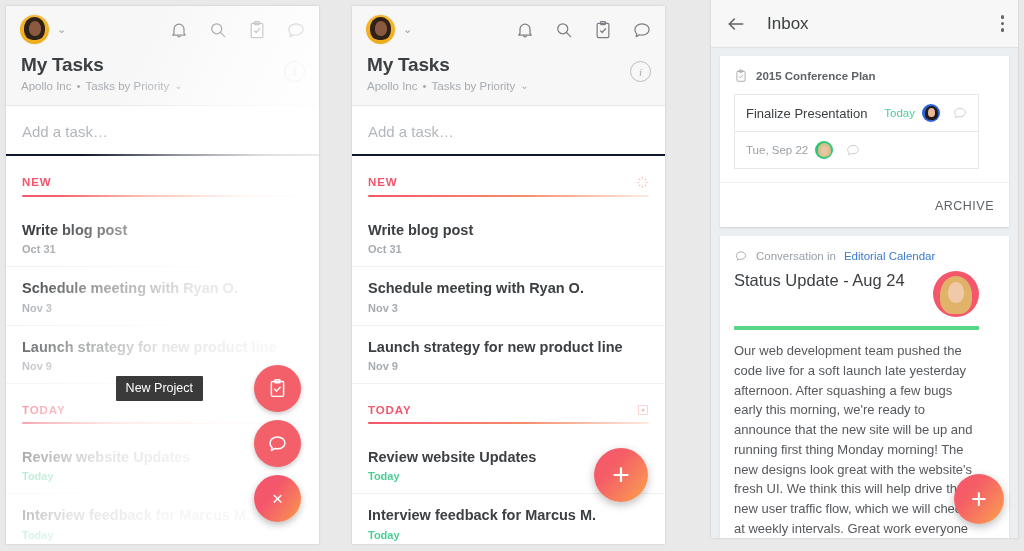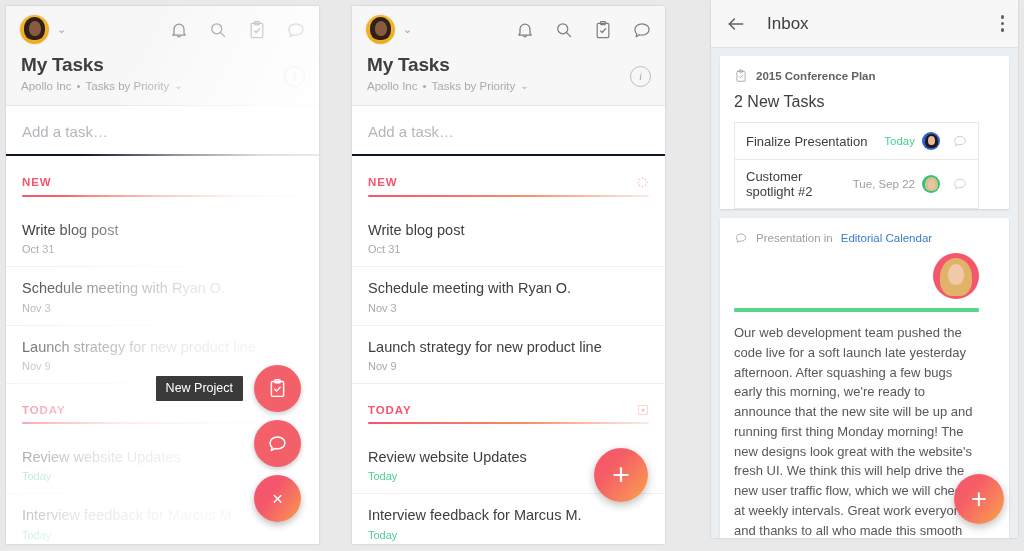--- a/index.html
+++ b/index.html
@@ -69,21 +69,21 @@
   .ic { width: 20px; height: 20px; display:block; }
   .ic path, .ic circle, .ic line, .ic rect, .ic polyline {
     stroke: #7b7f84; stroke-width: 1.5; fill: none;
     stroke-linecap: round; stroke-linejoin: round;
   }
 
   
   .titleblock {
     background:#f7f7f7;
     padding: 2px 14px 13px 15px;
-    display:flex; align-items:center;
+    display:flex; align-items:flex-start;
     border-bottom: 1px solid #e6e6e6;
   }
   .titleblock .tcol { flex:1; }
   .page-title {
     font-size: 19px; font-weight: bold; color:#3c4043;
     letter-spacing: -0.2px; line-height: 1.1;
   }
   .page-sub {
     margin-top: 4px; font-size: 11.5px; color:#a6abb0;
     display:flex; align-items:center; gap:5px;
@@ -123,20 +123,21 @@
   .spinner-ic { width:13px; height:13px; opacity:0.35; }
   .spinner-ic line { stroke:#f0685f; stroke-width:2.2; }
   .cal-ic { width:12px; height:12px; opacity:0.42; }
   .cal-ic rect { stroke:#f0685f; stroke-width:1.4; fill:none; }
   .cal-ic circle { stroke:none; fill:#f0685f; }
 
   
   .task {
     padding: 13px 16px 11px 16px;
     border-bottom: 1px solid #f0f0f0;
+    font-weight: bold;
   }
   .task-name { font-size: 14.5px; color:#3c4043; line-height:1.2; }
   .task-date { margin-top: 4px; font-size: 11px; color:#a6abb0; }
   .task-date.today { color:#4ccd96; }
 
   
   .scrim {
     position:absolute; inset:0; pointer-events:none;
     background: linear-gradient(118deg,
       rgba(255,255,255,0) 0%,
@@ -145,20 +146,21 @@
       rgba(255,255,255,0.86) 56%,
       rgba(255,255,255,0.95) 72%,
       rgba(255,255,255,0.97) 100%);
   }
 
   
   .dial { position:absolute; right:18px; bottom:14px; width:200px; z-index:5; }
   .dial-row {
     display:flex; align-items:center; justify-content:flex-end;
     margin-bottom: 8px;
+    gap: 40px;
   }
   .dial-label {
     background:#3a3a3a; color:#ffffff;
     font-size: 12.5px; padding: 5px 10px 6px 10px;
     margin-right: 11px; white-space:nowrap;
     border-radius: 1px;
   }
   .mini-fab {
     width: 47px; height: 47px; border-radius:50%;
     background:#f4606a;
@@ -525,54 +527,56 @@
     <div class="card">
       <div class="card-pad">
         <div class="proj-line">
           <svg class="clip-ic" viewBox="0 0 24 24">
               <rect x="5" y="4" width="14" height="17" rx="1.5"></rect>
               <rect x="9" y="2" width="6" height="3.5" rx="1"></rect>
               <polyline points="9,13 11,15 15,10.5"></polyline>
             </svg>
           <span>2015 Conference Plan</span>
         </div>
-        <div class="newtasks-h">2 New Tasks</div>
 
         <div class="tasktable">
           <div class="tt-row">
             <div class="tt-name">Finalize Presentation</div>
             <div class="tt-date today">Today</div>
             <div class="tt-av blue"></div>
             <svg class="bubble-ic" viewBox="0 0 24 24">
                 <path d="M12 5c4.4 0 8 2.8 8 6.3s-3.6 6.3-8 6.3c-.9 0-1.8-.12-2.6-.35L5.5 19.2l.7-3C4.8 15 4 13.3 4 11.3 4 7.8 7.6 5 12 5z"></path>
               </svg>
           </div>
           <div class="tt-row">
-            <div class="tt-name">Customer spotlight #2</div>
             <div class="tt-date">Tue, Sep 22</div>
             <div class="tt-av green"></div>
             <svg class="bubble-ic" viewBox="0 0 24 24">
                 <path d="M12 5c4.4 0 8 2.8 8 6.3s-3.6 6.3-8 6.3c-.9 0-1.8-.12-2.6-.35L5.5 19.2l.7-3C4.8 15 4 13.3 4 11.3 4 7.8 7.6 5 12 5z"></path>
               </svg>
           </div>
         </div>
       </div>
+      <div class="archive-row">
+        <span class="archive-label">ARCHIVE</span>
+      </div>
     </div>
 
     <div class="card">
       <div class="card-pad">
         <div class="conv-line">
           <svg class="conv-ic" viewBox="0 0 24 24">
               <path d="M12 5c4.4 0 8 2.8 8 6.3s-3.6 6.3-8 6.3c-.9 0-1.8-.12-2.6-.35L5.5 19.2l.7-3C4.8 15 4 13.3 4 11.3 4 7.8 7.6 5 12 5z"></path>
             </svg>
-          <span>Presentation in</span>
+          <span>Conversation in</span>
           <span class="conv-link">Editorial Calendar</span>
         </div>
         <div class="conv-head">
           <div class="ch-col">
+            <div class="conv-title">Status Update - Aug 24</div>
           </div>
           <div class="conv-av"></div>
         </div>
         <div class="conv-rule"></div>
         <div class="conv-body">Our web development team pushed the code live for a soft launch late yesterday afternoon. After squashing a few bugs early this morning, we're ready to announce that the new site will be up and running first thing Monday morning! The new designs look great with the website's fresh UI. We think this will help drive the new user traffic flow, which we will check at weekly intervals.  Great work everyone and thanks to all who made this smooth launch possible! 🎉</div>
       </div>
     </div>
 
     <div class="fab-plus small">+</div>
   </div>

